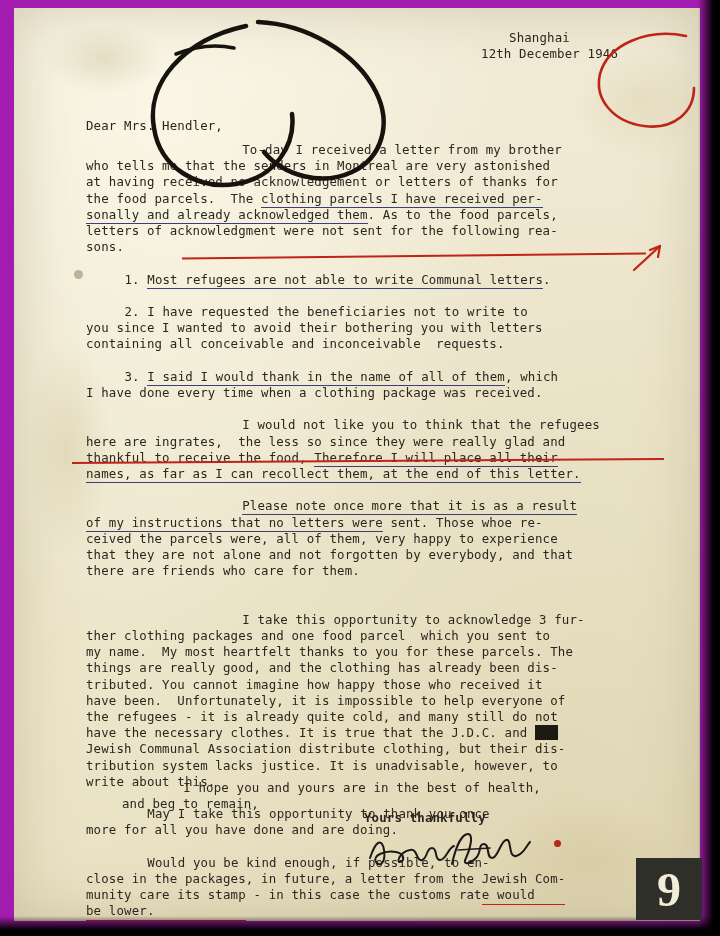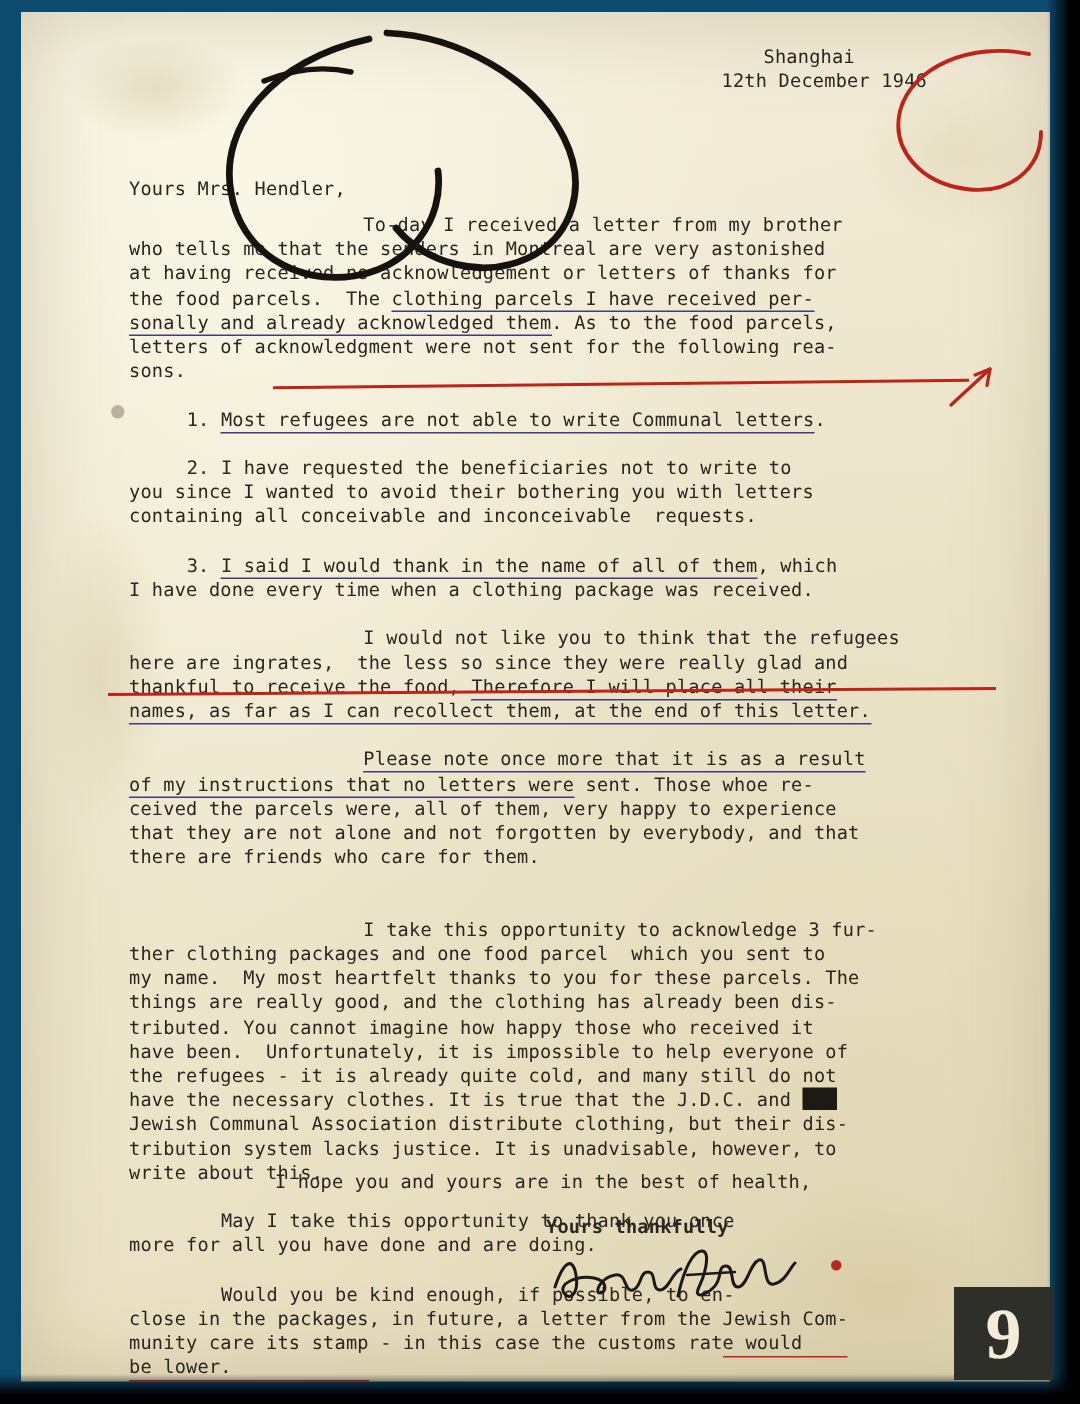--- a/index.html
+++ b/index.html
@@ -11,21 +11,21 @@
     width: 720px;
     height: 936px;
     overflow: hidden;
     font-family: "DejaVu Sans Mono", monospace;
   }
 
   #scan {
     position: relative;
     width: 720px;
     height: 936px;
-    background: #0c4a6e;
+    background: #a21caf;
     overflow: hidden;
   }
 
   
   #paper {
     position: absolute;
     left: 14px;
     top: 8px;
     width: 686px;
     height: 913px;
@@ -160,21 +160,21 @@
     <div class="stain" id="stain-br"></div>
     <div class="stain" id="hole-dot"></div>
 
     <div id="typed">
 
       <div class="dateblock">
         <div class="city">Shanghai</div>
         <div>12th December 1946</div>
       </div>
 
-      <div class="salutation">Yours Mrs. Hendler,</div>
+      <div class="salutation">Dear Mrs. Hendler,</div>
 
       <div class="body">
         <div class="para"><span class="indent"></span>To-day I received a letter from my brother</div>
         <div class="para">who tells me that the senders in Montreal are very astonished</div>
         <div class="para">at having received no acknowledgement or letters of thanks for</div>
         <div class="para">the food parcels.  The <span class="ul-ink">clothing parcels I have received per-</span></div>
         <div class="para"><span class="ul-ink">sonally and already acknowledged them</span>. As to the food parcels,</div>
         <div class="para">letters of acknowledgment were not sent for the following rea-</div>
         <div class="para">sons.</div>
         <div class="gap"></div>
@@ -215,20 +215,21 @@
         <div class="para">more for all you have done and are doing.</div>
         <div class="gap"></div>
         <div class="para"><span class="indent-s"></span>   Would you be kind enough, if possible, to en-</div>
         <div class="para">close in the packages, in future, a letter from the <span class="ul-red">Jewish Com-</span></div>
         <div class="para"><span class="ul-red">munity care its stamp</span> - in this case the customs rate would</div>
         <div class="para">be lower.</div>
       </div>
 
       <div class="closing">
         <div class="para"><span class="indent-s"></span>   I hope you and yours are in the best of health,</div>
+        <div class="para">and beg to remain,</div>
       </div>
 
       <div class="yours">Yours thankfully</div>
     </div>
 
     <svg class="ink" id="scribble-black" width="280" height="190" viewBox="0 0 280 190">
       <path d="M122,8 C58,22 22,66 30,110 C36,150 74,172 112,166 C150,160 172,128 168,96" fill="none" stroke="#16130e" stroke-width="4.5" stroke-linecap="round"></path>
       <path d="M134,4 C182,6 232,34 252,74 C268,106 258,140 228,154 C198,168 160,158 140,134" fill="none" stroke="#16130e" stroke-width="4.5" stroke-linecap="round"></path>
       <path d="M52,36 C72,28 92,26 110,30" fill="none" stroke="#16130e" stroke-width="3.6" stroke-linecap="round"></path>
     </svg>

